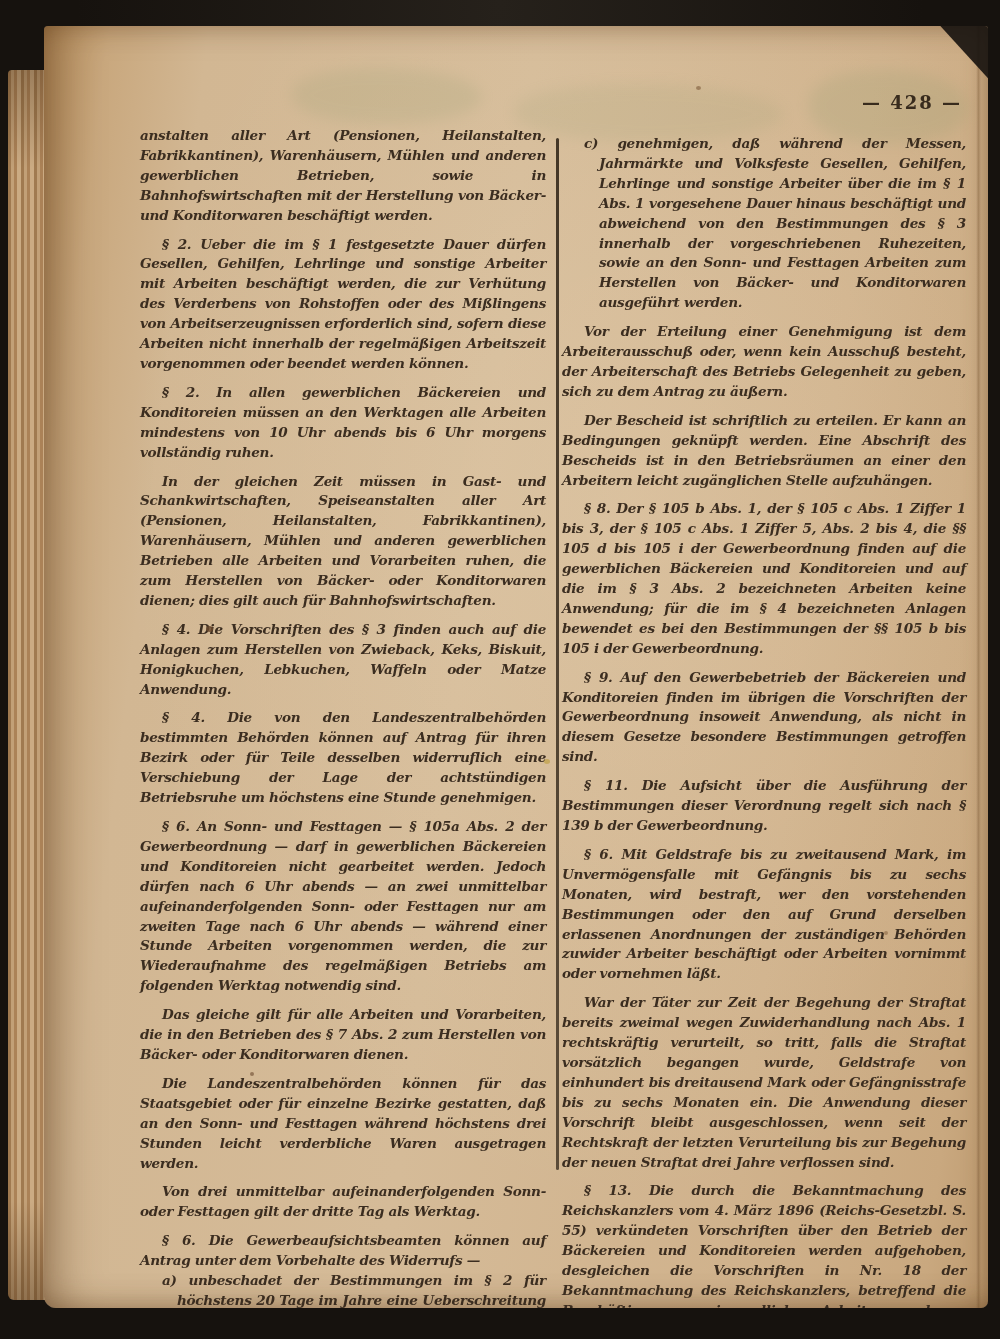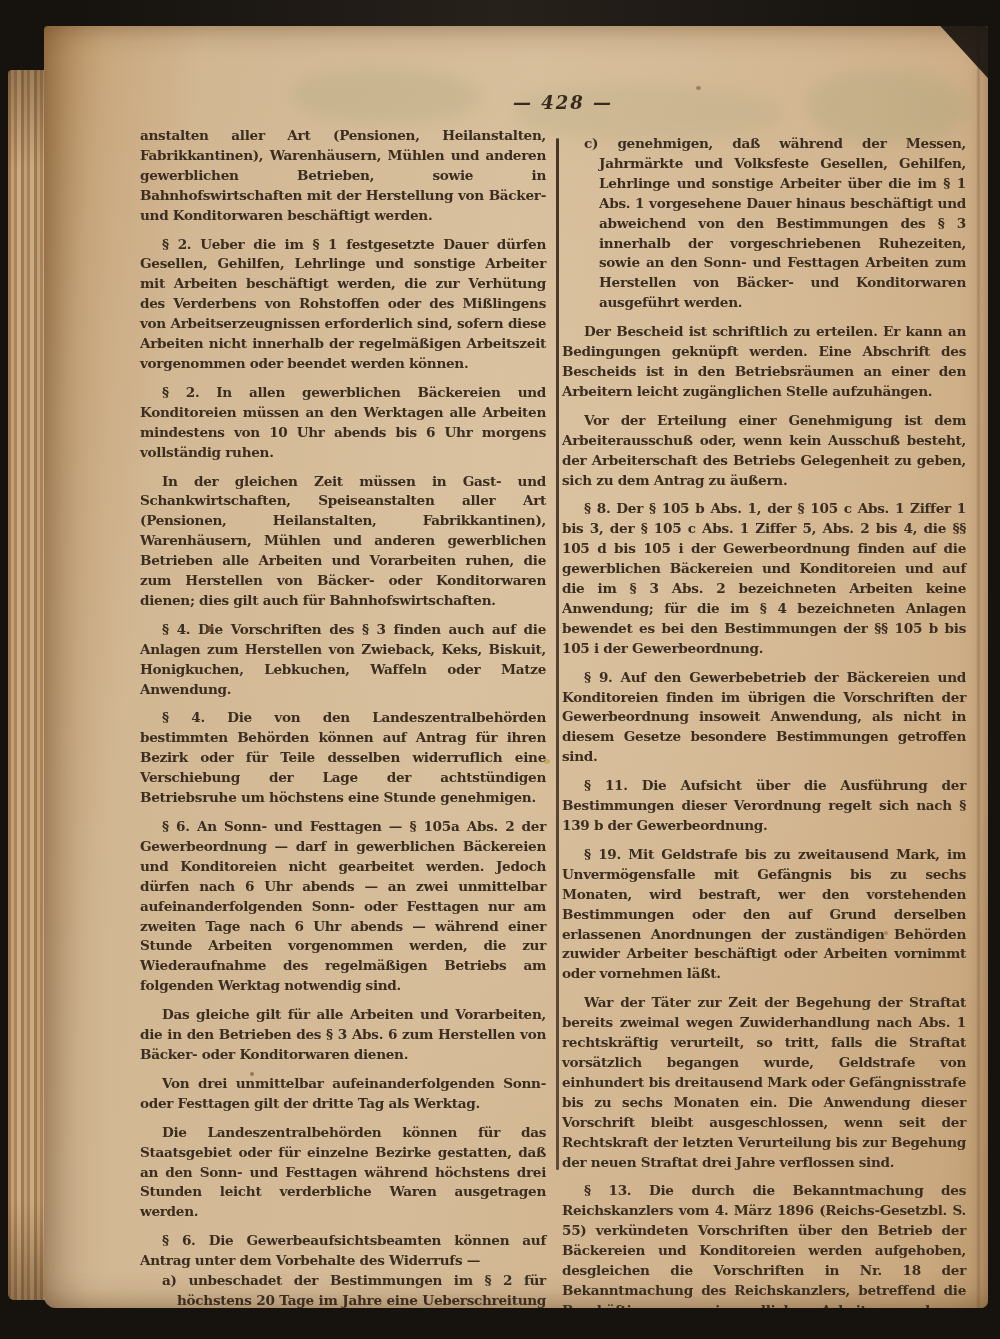--- a/index.html
+++ b/index.html
@@ -58,41 +58,40 @@
   .g3{left:765px;top:44px;width:160px;height:74px;opacity:.18;}
   
   .speck{position:absolute;border-radius:50%;}
   .sp1{left:162px;top:600px;width:7px;height:6px;background:#6b4a2e;opacity:.8;}
   .sp2{left:652px;top:60px;width:5px;height:4px;background:#7d5a38;opacity:.6;}
   .sp3{left:500px;top:733px;width:6px;height:5px;background:#b9992f;opacity:.55;}
   .sp4{left:206px;top:1046px;width:4px;height:4px;background:#6b4a2e;opacity:.6;}
   .sp5{left:840px;top:905px;width:4px;height:4px;background:#7d5a38;opacity:.5;}
 
   .page-header{
-    position:absolute;left:106px;top:66px;width:826px;
-    text-align:center;
+    position:absolute;left:92px;top:66px;width:826px;
+    text-align:right;
     font-size:18px;font-weight:700;color:#382b1d;
     letter-spacing:2px;
-    font-style:italic;
   }
   .col{
     position:absolute;width:406px;
     font-size:13.6px;font-weight:700;line-height:19.9px;
     letter-spacing:-0.3px;
     color:#3b2d20;
     text-align:justify;
   }
   .col-left{left:96px;top:100px;}
   .col-right{left:518px;top:108px;width:404px;}
   .divider{
     position:absolute;left:512px;top:112px;width:3px;height:1032px;
     background:linear-gradient(180deg, rgba(52,40,26,.9), rgba(52,40,26,.75));
     border-radius:2px;
   }
-  .para{margin:0;}
+  .para{margin:0;font-style:italic;}
   .para.indented{text-indent:22px;margin-top:9px;}
   .para.continuation{text-indent:0;}
   .para.list-item{padding-left:37px;text-indent:-15px;}
   .para.list-continuation{padding-left:13px;text-indent:38px;}
 </style>
 </head>
 <body>
 
 <div class="scan">
   <div class="page-edges"></div>
@@ -105,36 +104,36 @@
     <div class="page-header">—  428  —</div>
 
     <div class="col col-left" id="col-left">
         <p class="para continuation">anstalten aller Art (Pensionen, Heilanstalten, Fabrikkantinen), Warenhäusern, Mühlen und anderen gewerblichen Betrieben, sowie in Bahnhofswirtschaften mit der Herstellung von Bäcker- und Konditorwaren beschäftigt werden.</p>
         <p class="para indented">§ 2. Ueber die im § 1 festgesetzte Dauer dürfen Gesellen, Gehilfen, Lehrlinge und sonstige Arbeiter mit Arbeiten beschäftigt werden, die zur Verhütung des Verderbens von Rohstoffen oder des Mißlingens von Arbeitserzeugnissen erforderlich sind, sofern diese Arbeiten nicht innerhalb der regelmäßigen Arbeitszeit vorgenommen oder beendet werden können.</p>
         <p class="para indented">§ 2. In allen gewerblichen Bäckereien und Konditoreien müssen an den Werktagen alle Arbeiten mindestens von 10 Uhr abends bis 6 Uhr morgens vollständig ruhen.</p>
         <p class="para indented">In der gleichen Zeit müssen in Gast- und Schankwirtschaften, Speiseanstalten aller Art (Pensionen, Heilanstalten, Fabrikkantinen), Warenhäusern, Mühlen und anderen gewerblichen Betrieben alle Arbeiten und Vorarbeiten ruhen, die zum Herstellen von Bäcker- oder Konditorwaren dienen; dies gilt auch für Bahnhofswirtschaften.</p>
         <p class="para indented">§ 4. Die Vorschriften des § 3 finden auch auf die Anlagen zum Herstellen von Zwieback, Keks, Biskuit, Honigkuchen, Lebkuchen, Waffeln oder Matze Anwendung.</p>
         <p class="para indented">§ 4. Die von den Landeszentralbehörden bestimmten Behörden können auf Antrag für ihren Bezirk oder für Teile desselben widerruflich eine Verschiebung der Lage der achtstündigen Betriebsruhe um höchstens eine Stunde genehmigen.</p>
         <p class="para indented">§ 6. An Sonn- und Festtagen — § 105a Abs. 2 der Gewerbeordnung — darf in gewerblichen Bäckereien und Konditoreien nicht gearbeitet werden. Jedoch dürfen nach 6 Uhr abends — an zwei unmittelbar aufeinanderfolgenden Sonn- oder Festtagen nur am zweiten Tage nach 6 Uhr abends — während einer Stunde Arbeiten vorgenommen werden, die zur Wiederaufnahme des regelmäßigen Betriebs am folgenden Werktag notwendig sind.</p>
-        <p class="para indented">Das gleiche gilt für alle Arbeiten und Vorarbeiten, die in den Betrieben des § 3 Abs. 6 zum Herstellen von Bäcker- oder Konditorwaren dienen.</p>
+        <p class="para indented">Das gleiche gilt für alle Arbeiten und Vorarbeiten, die in den Betrieben des § 7 Abs. 2 zum Herstellen von Bäcker- oder Konditorwaren dienen.</p>
+        <p class="para indented">Die Landeszentralbehörden können für das Staatsgebiet oder für einzelne Bezirke gestatten, daß an den Sonn- und Festtagen während höchstens drei Stunden leicht verderbliche Waren ausgetragen werden.</p>
         <p class="para indented">Von drei unmittelbar aufeinanderfolgenden Sonn- oder Festtagen gilt der dritte Tag als Werktag.</p>
-        <p class="para indented">Die Landeszentralbehörden können für das Staatsgebiet oder für einzelne Bezirke gestatten, daß an den Sonn- und Festtagen während höchstens drei Stunden leicht verderbliche Waren ausgetragen werden.</p>
         <p class="para indented">§ 6. Die Gewerbeaufsichtsbeamten können auf Antrag unter dem Vorbehalte des Widerrufs —</p>
         <p class="para list-item"><span>a) </span>unbeschadet der Bestimmungen im § 2 für höchstens 20 Tage im Jahre eine Ueberschreitung der im § 1 festgesetzten Arbeitszeit zulassen, wenn ein dringendes Bedürfnis dafür nachgewiesen wird,</p>
         <p class="para list-item"><span>b) </span>abweichend von den Bestimmungen der §§ 3 bis 6 gestatten, daß während der vorgeschriebenen Ruhezeiten und an den Sonn- und Festtagen Arbeiten ausgeführt werden, die notwendig sind</p>
       </div>
     <div class="divider"></div>
     <div class="col col-right" id="col-right">
         <p class="para list-item"><span>c) </span>genehmigen, daß während der Messen, Jahrmärkte und Volksfeste Gesellen, Gehilfen, Lehrlinge und sonstige Arbeiter über die im § 1 Abs. 1 vorgesehene Dauer hinaus beschäftigt und abweichend von den Bestimmungen des § 3 innerhalb der vorgeschriebenen Ruhezeiten, sowie an den Sonn- und Festtagen Arbeiten zum Herstellen von Bäcker- und Konditorwaren ausgeführt werden.</p>
+        <p class="para indented">Vor der Erteilung einer Genehmigung ist dem Arbeiterausschuß oder, wenn kein Ausschuß besteht, der Arbeiterschaft des Betriebs Gelegenheit zu geben, sich zu dem Antrag zu äußern.</p>
         <p class="para indented">Der Bescheid ist schriftlich zu erteilen. Er kann an Bedingungen geknüpft werden. Eine Abschrift des Bescheids ist in den Betriebsräumen an einer den Arbeitern leicht zugänglichen Stelle aufzuhängen.</p>
-        <p class="para indented">Vor der Erteilung einer Genehmigung ist dem Arbeiterausschuß oder, wenn kein Ausschuß besteht, der Arbeiterschaft des Betriebs Gelegenheit zu geben, sich zu dem Antrag zu äußern.</p>
         <p class="para indented">§ 8. Der § 105 b Abs. 1, der § 105 c Abs. 1 Ziffer 1 bis 3, der § 105 c Abs. 1 Ziffer 5, Abs. 2 bis 4, die §§ 105 d bis 105 i der Gewerbeordnung finden auf die gewerblichen Bäckereien und Konditoreien und auf die im § 3 Abs. 2 bezeichneten Arbeiten keine Anwendung; für die im § 4 bezeichneten Anlagen bewendet es bei den Bestimmungen der §§ 105 b bis 105 i der Gewerbeordnung.</p>
         <p class="para indented">§ 9. Auf den Gewerbebetrieb der Bäckereien und Konditoreien finden im übrigen die Vorschriften der Gewerbeordnung insoweit Anwendung, als nicht in diesem Gesetze besondere Bestimmungen getroffen sind.</p>
         <p class="para indented">§ 11. Die Aufsicht über die Ausführung der Bestimmungen dieser Verordnung regelt sich nach § 139 b der Gewerbeordnung.</p>
-        <p class="para indented">§ 19. Mit Geldstrafe bis zu zweitausend Mark, im Unvermögensfalle mit Gefängnis bis zu sechs Monaten, wird bestraft, wer den vorstehenden Bestimmungen oder den auf Grund derselben erlassenen Anordnungen der zuständigen Behörden zuwider Arbeiter beschäftigt oder Arbeiten vornimmt oder vornehmen läßt.</p>
+        <p class="para indented">§ 6. Mit Geldstrafe bis zu zweitausend Mark, im Unvermögensfalle mit Gefängnis bis zu sechs Monaten, wird bestraft, wer den vorstehenden Bestimmungen oder den auf Grund derselben erlassenen Anordnungen der zuständigen Behörden zuwider Arbeiter beschäftigt oder Arbeiten vornimmt oder vornehmen läßt.</p>
         <p class="para indented">War der Täter zur Zeit der Begehung der Straftat bereits zweimal wegen Zuwiderhandlung nach Abs. 1 rechtskräftig verurteilt, so tritt, falls die Straftat vorsätzlich begangen wurde, Geldstrafe von einhundert bis dreitausend Mark oder Gefängnisstrafe bis zu sechs Monaten ein. Die Anwendung dieser Vorschrift bleibt ausgeschlossen, wenn seit der Rechtskraft der letzten Verurteilung bis zur Begehung der neuen Straftat drei Jahre verflossen sind.</p>
         <p class="para indented">§ 13. Die durch die Bekanntmachung des Reichskanzlers vom 4. März 1896 (Reichs-Gesetzbl. S. 55) verkündeten Vorschriften über den Betrieb der Bäckereien und Konditoreien werden aufgehoben, desgleichen die Vorschriften in Nr. 18 der Bekanntmachung des Reichskanzlers, betreffend die Beschäftigung von jugendlichen Arbeitern und von Arbeiterinnen in Werkstätten mit Motorbetrieb, vom 13. Juli 1900 (Reichs-Gesetzbl. S. 566), insoweit sie sich auf Bäckereien und Konditoreien beziehen, sowie der § 9 der Bekanntmachung des Reichskanzlers über die Bereitung von Backwaren vom 26. Mai 1916 (Reichs-Gesetzbl. S. 411).</p>
       </div>
 
     <div class="speck sp1"></div>
     <div class="speck sp2"></div>
     <div class="speck sp3"></div>
     <div class="speck sp4"></div>
     <div class="speck sp5"></div>
 

